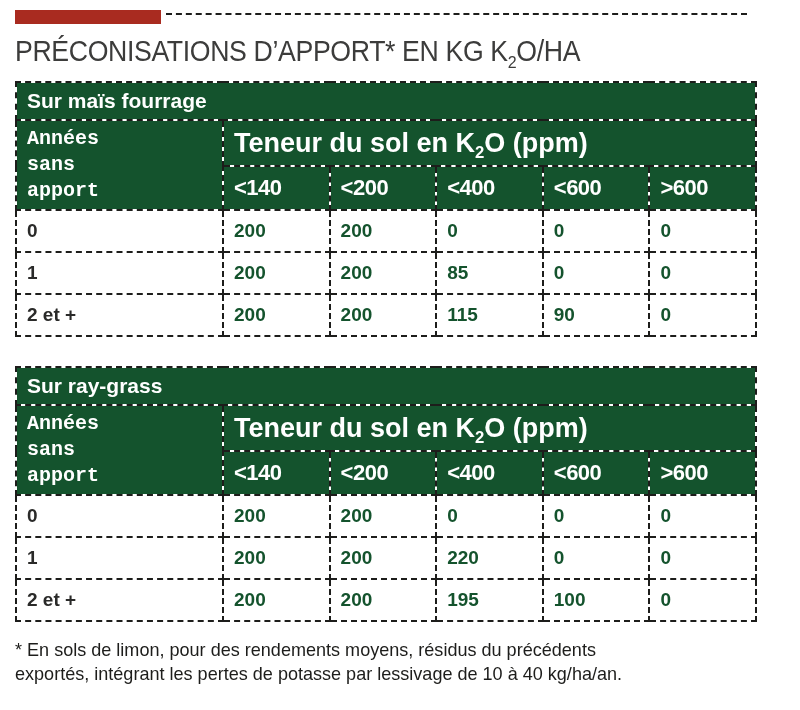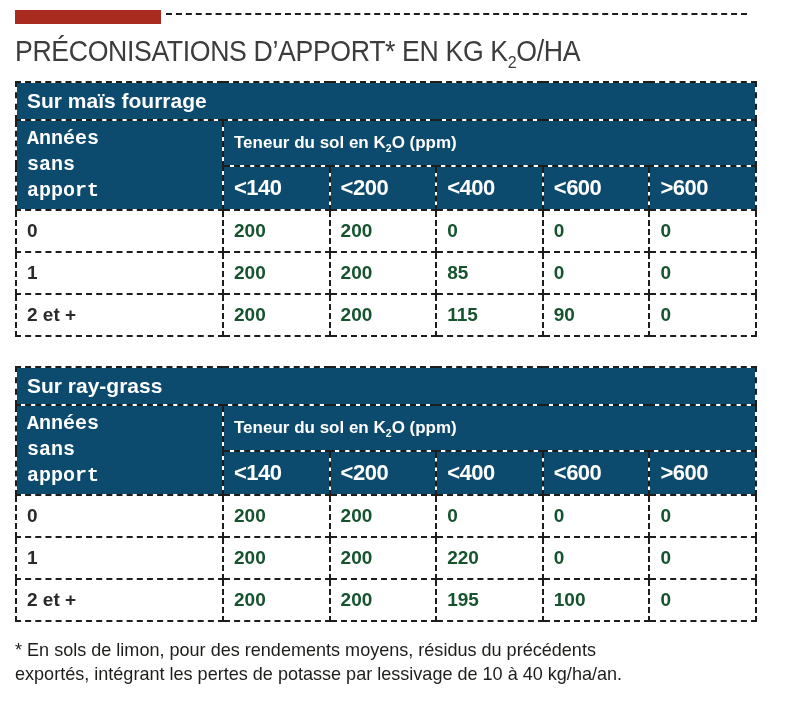--- a/index.html
+++ b/index.html
@@ -41,25 +41,25 @@
   table.ktable:last-of-type { margin-bottom: 0; }
   .ktable col.c0 { width: 207px; }
   .ktable col.cd { width: 106.6px; }
   .ktable td {
     border: 2px dashed #1d1d1b;
     background-clip: padding-box;
     padding: 0 0 0 10px;
     overflow: hidden;
     vertical-align: middle;
   }
-  .hcell { background-color: #0c4a6e; color: #ffffff; font-weight: 700; }
+  .hcell { background-color: #14532d; color: #ffffff; font-weight: 700; }
   .title-cell  { font-size: 21px; height: 38px; }
   .rowhead-cell { font-size: 20px; line-height: 1.3; font-family: Liberation Mono, monospace; }
   .rowhead-cell .wrapbox { width: 130px; }
-  .group-cell { font-size: 17px; height: 46px; padding-left: 13px; }
+  .group-cell { font-size: 27px; height: 46px; padding-left: 13px; }
   .group-cell sub { font-size: 62%; line-height: 0; }
   .col-cell { font-size: 22px; height: 44px; padding-left: 13px; letter-spacing: -0.5px; }
   tr.r-data td { height: 42px; background: #ffffff; }
   .label-cell { font-weight: 700; font-size: 19px; color: #2a2a29; }
   .val-cell { font-weight: 700; font-size: 19px; color: #14532d; padding-left: 12px; }
 
   
   .footnote {
     margin: 16px 0 0 0;
     font-size: 19px;

